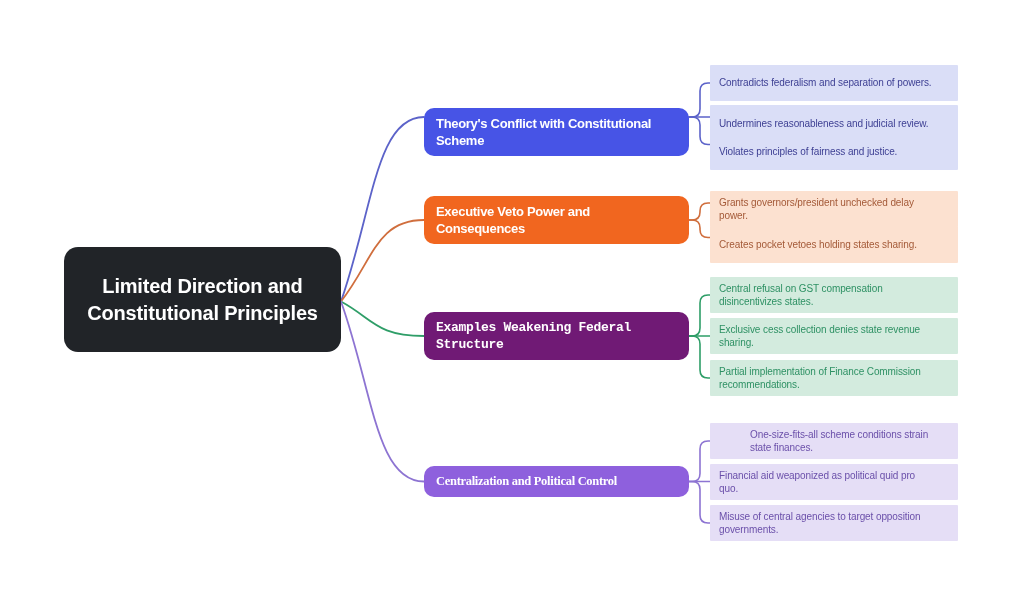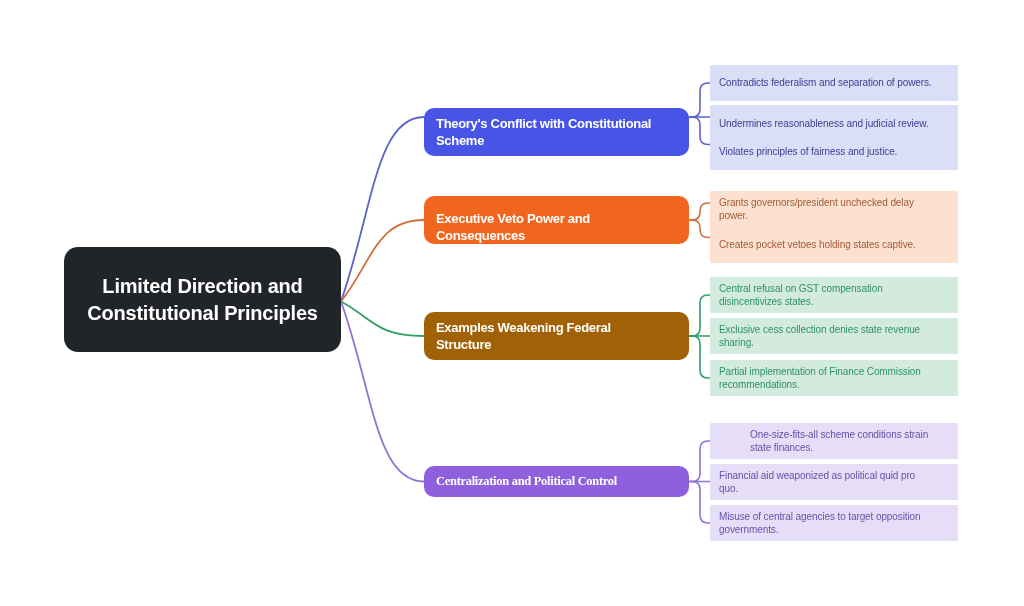--- a/index.html
+++ b/index.html
@@ -110,27 +110,27 @@
     <span>Limited Direction and Constitutional Principles</span>
   </div>
 
   <div class="node branch-node branch-theory" style="background: rgb(71, 84, 230);">
     <span>Theory's Conflict with Constitutional Scheme</span>
   </div>
   <div class="node leaf h2line t-l0" style="background: rgb(218, 222, 247); color: rgb(61, 63, 147);">Contradicts federalism and separation of powers.</div>
   <div class="node leaf h1line t-l1" style="background: rgb(218, 222, 247); color: rgb(61, 63, 147);">Undermines reasonableness and judicial review.</div>
   <div class="node leaf h1line t-l2" style="background: rgb(218, 222, 247); color: rgb(61, 63, 147);">Violates principles of fairness and justice.</div>
 
-  <div class="node branch-node branch-veto" style="background: rgb(241, 102, 31); align-items: flex-end;">
+  <div class="node branch-node branch-veto" style="background: rgb(241, 102, 31);">
     <span>Executive Veto Power and Consequences</span>
   </div>
   <div class="node leaf h2line v-l0" style="background: rgb(252, 225, 208); color: rgb(164, 90, 56);">Grants governors/president unchecked delay power.</div>
-  <div class="node leaf h1line v-l1" style="background: rgb(252, 225, 208); color: rgb(164, 90, 56);">Creates pocket vetoes holding states captive.</div>
+  <div class="node leaf h1line v-l1" style="background: rgb(252, 225, 208); color: rgb(164, 90, 56);">Creates pocket vetoes holding states sharing.</div>
 
-  <div class="node branch-node branch-federal" style="background: #a16207;">
+  <div class="node branch-node branch-federal" style="background: #701a75; font-family: Liberation Mono, monospace;">
     <span>Examples Weakening Federal Structure</span>
   </div>
   <div class="node leaf h2line f-l1" style="background: rgb(211, 235, 222); color: rgb(46, 145, 100);">Exclusive cess collection denies state revenue sharing.</div>
   <div class="node leaf h2line f-l0" style="background: rgb(211, 235, 222); color: rgb(46, 145, 100);">Central refusal on GST compensation disincentivizes states.</div>
   <div class="node leaf h2line f-l2" style="background: rgb(211, 235, 222); color: rgb(46, 145, 100);">Partial implementation of Finance Commission recommendations.</div>
 
   <div class="node branch-node branch-central" style="background: rgb(142, 96, 221);">
     <span>Centralization and Political Control</span>
   </div>
   <div class="node leaf h2line c-l0" style="background: rgb(229, 222, 246); color: rgb(107, 80, 170); padding-left: 40px;">One-size-fits-all scheme conditions strain state finances.</div>

